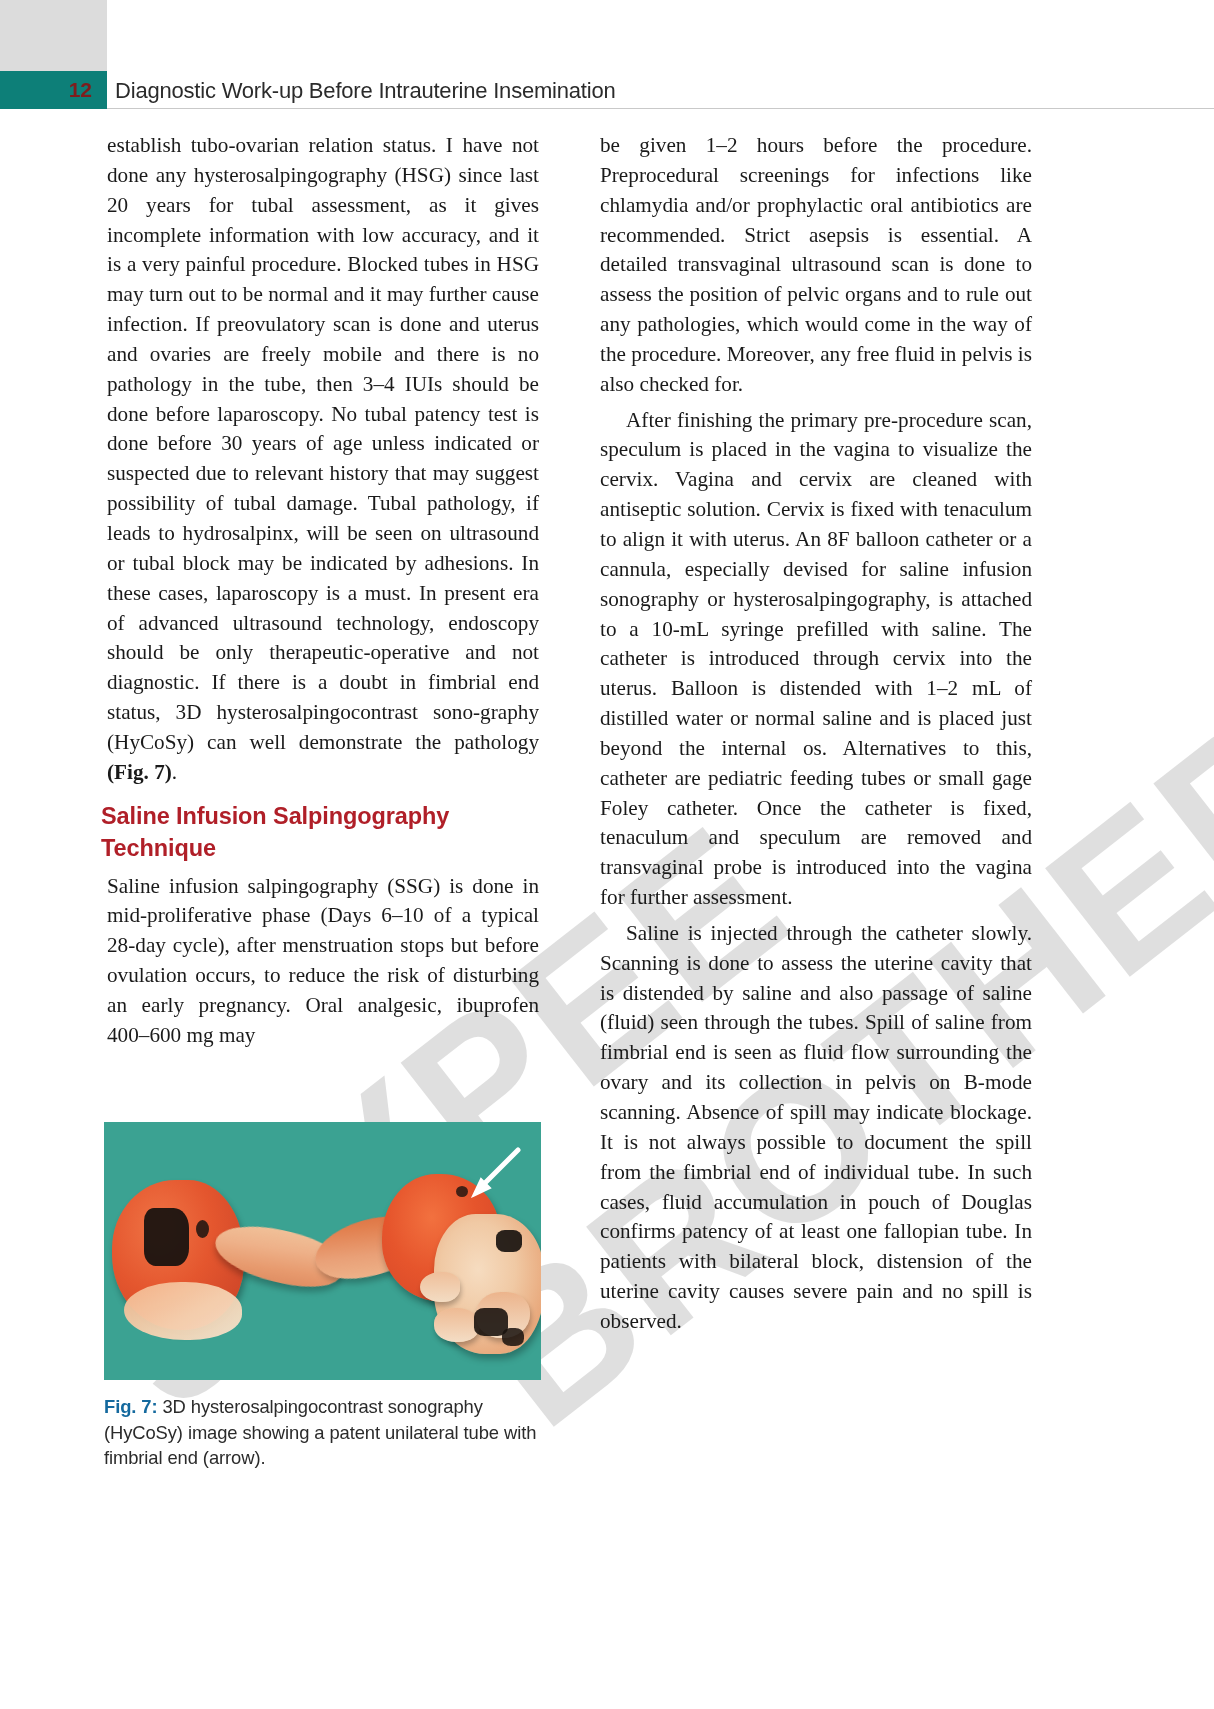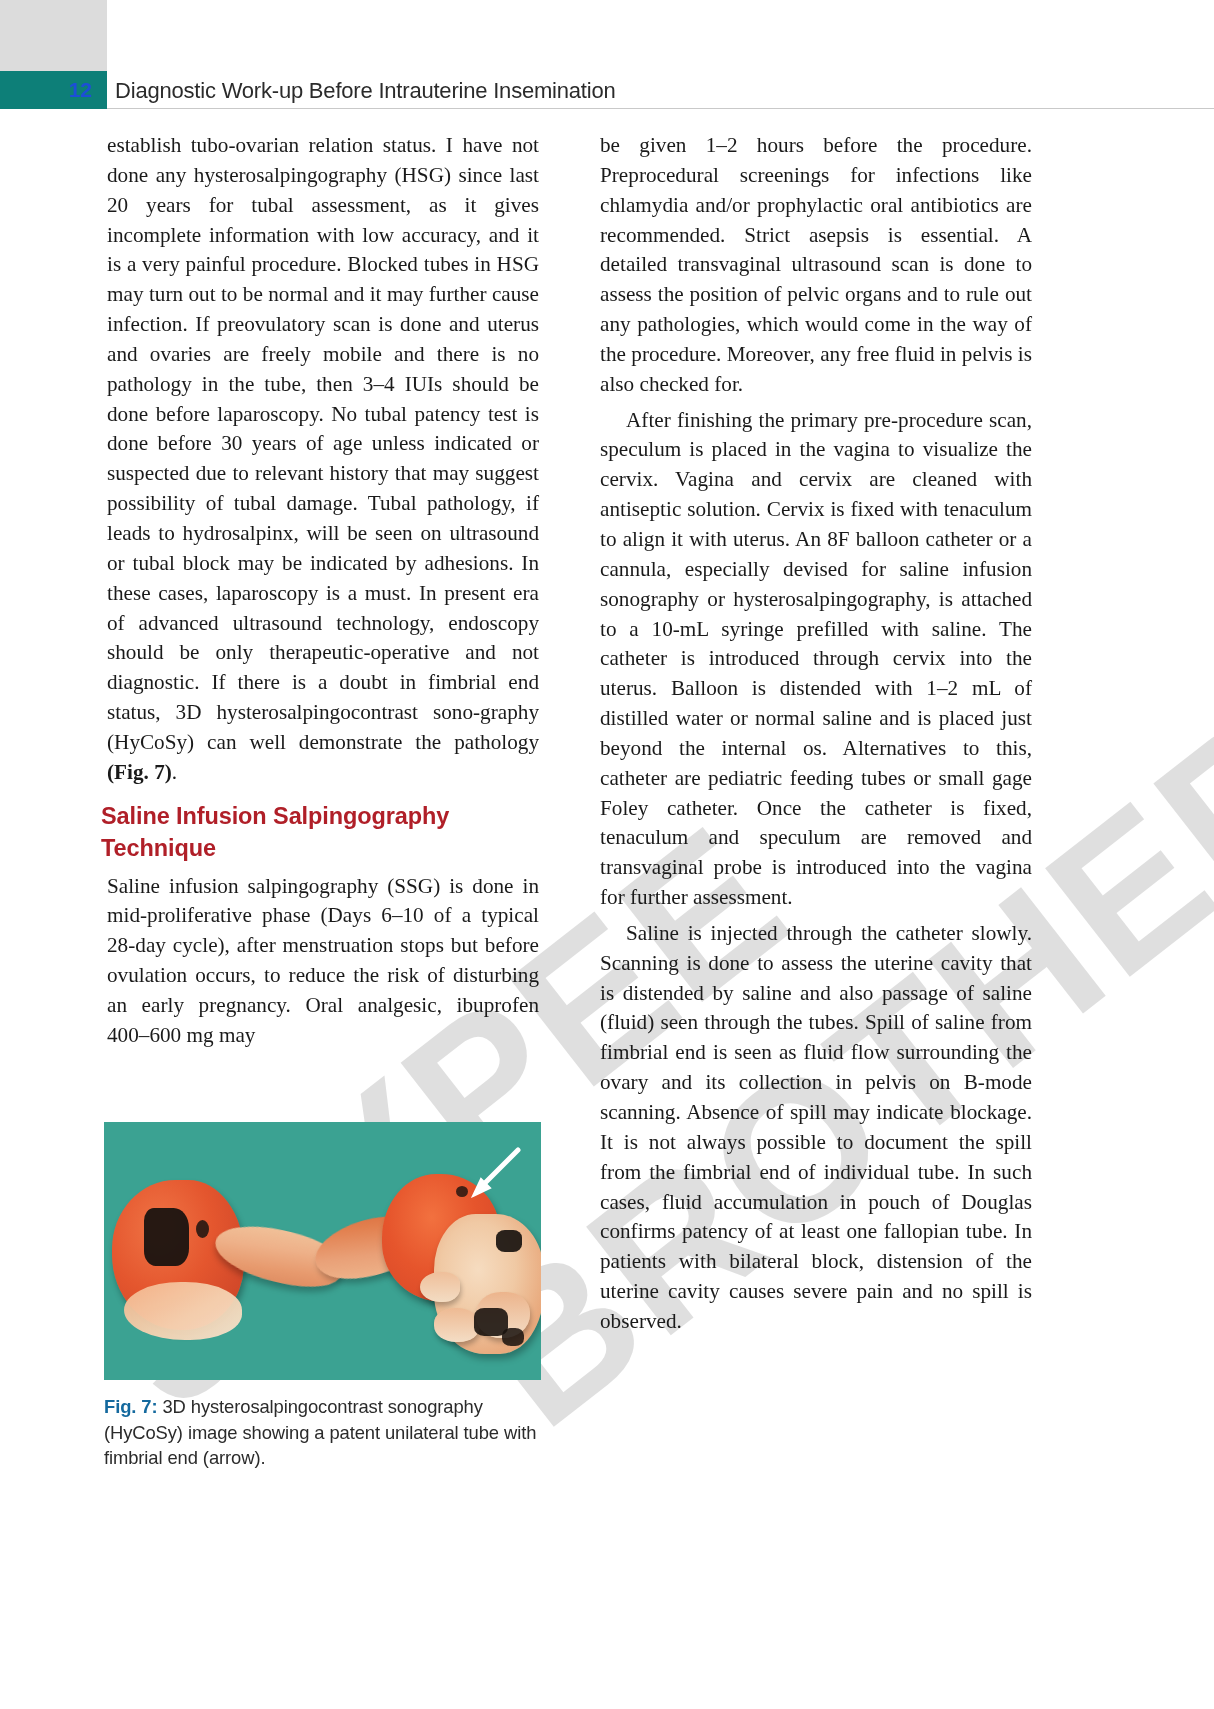--- a/index.html
+++ b/index.html
@@ -54,21 +54,21 @@
     width: 107px; height: 38px;
     background: #0d7f78;
     z-index: 2;
   }
   .hdr-pageno {
     position: absolute;
     left: 0; top: 71px;
     width: 92px; height: 38px;
     line-height: 38px;
     text-align: right;
-    color: #1d4ed8;
+    color: #7f1d1d;
     font-family: "Liberation Sans", sans-serif;
     font-weight: 700;
     font-size: 21px;
     z-index: 3;
   }
   .hdr-title {
     position: absolute;
     left: 115px; top: 71px;
     height: 38px;
     line-height: 40px;

